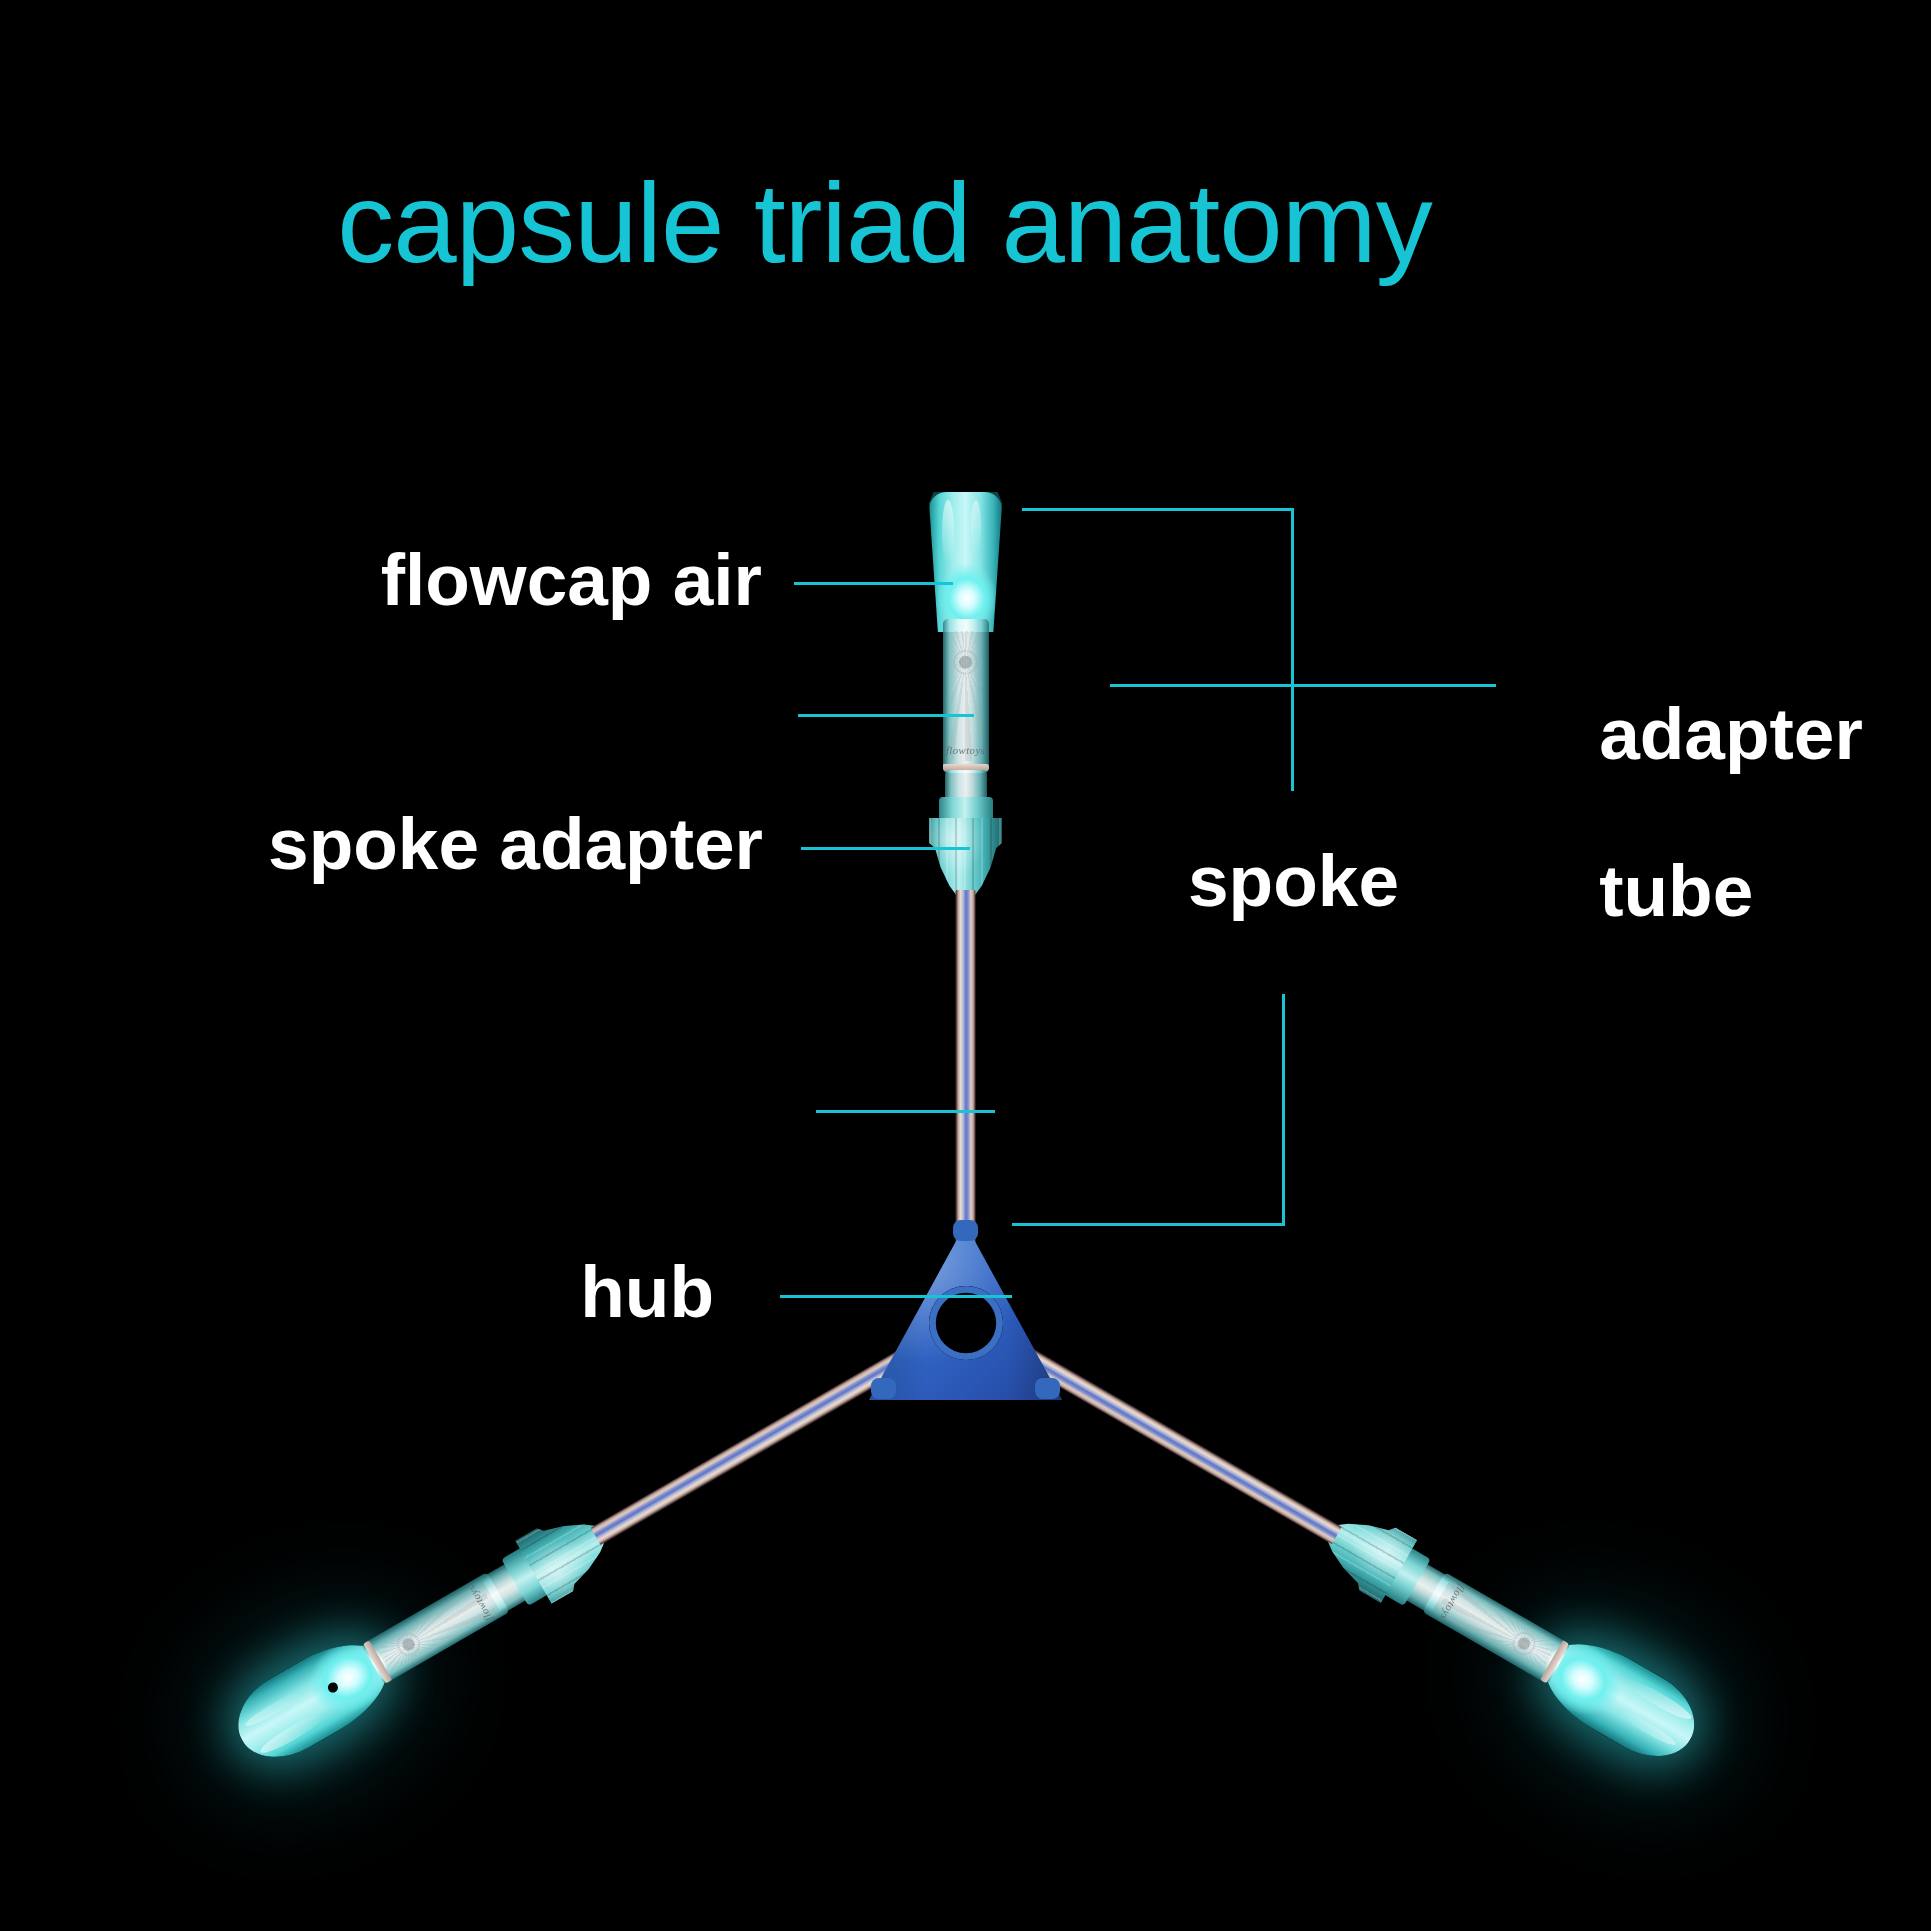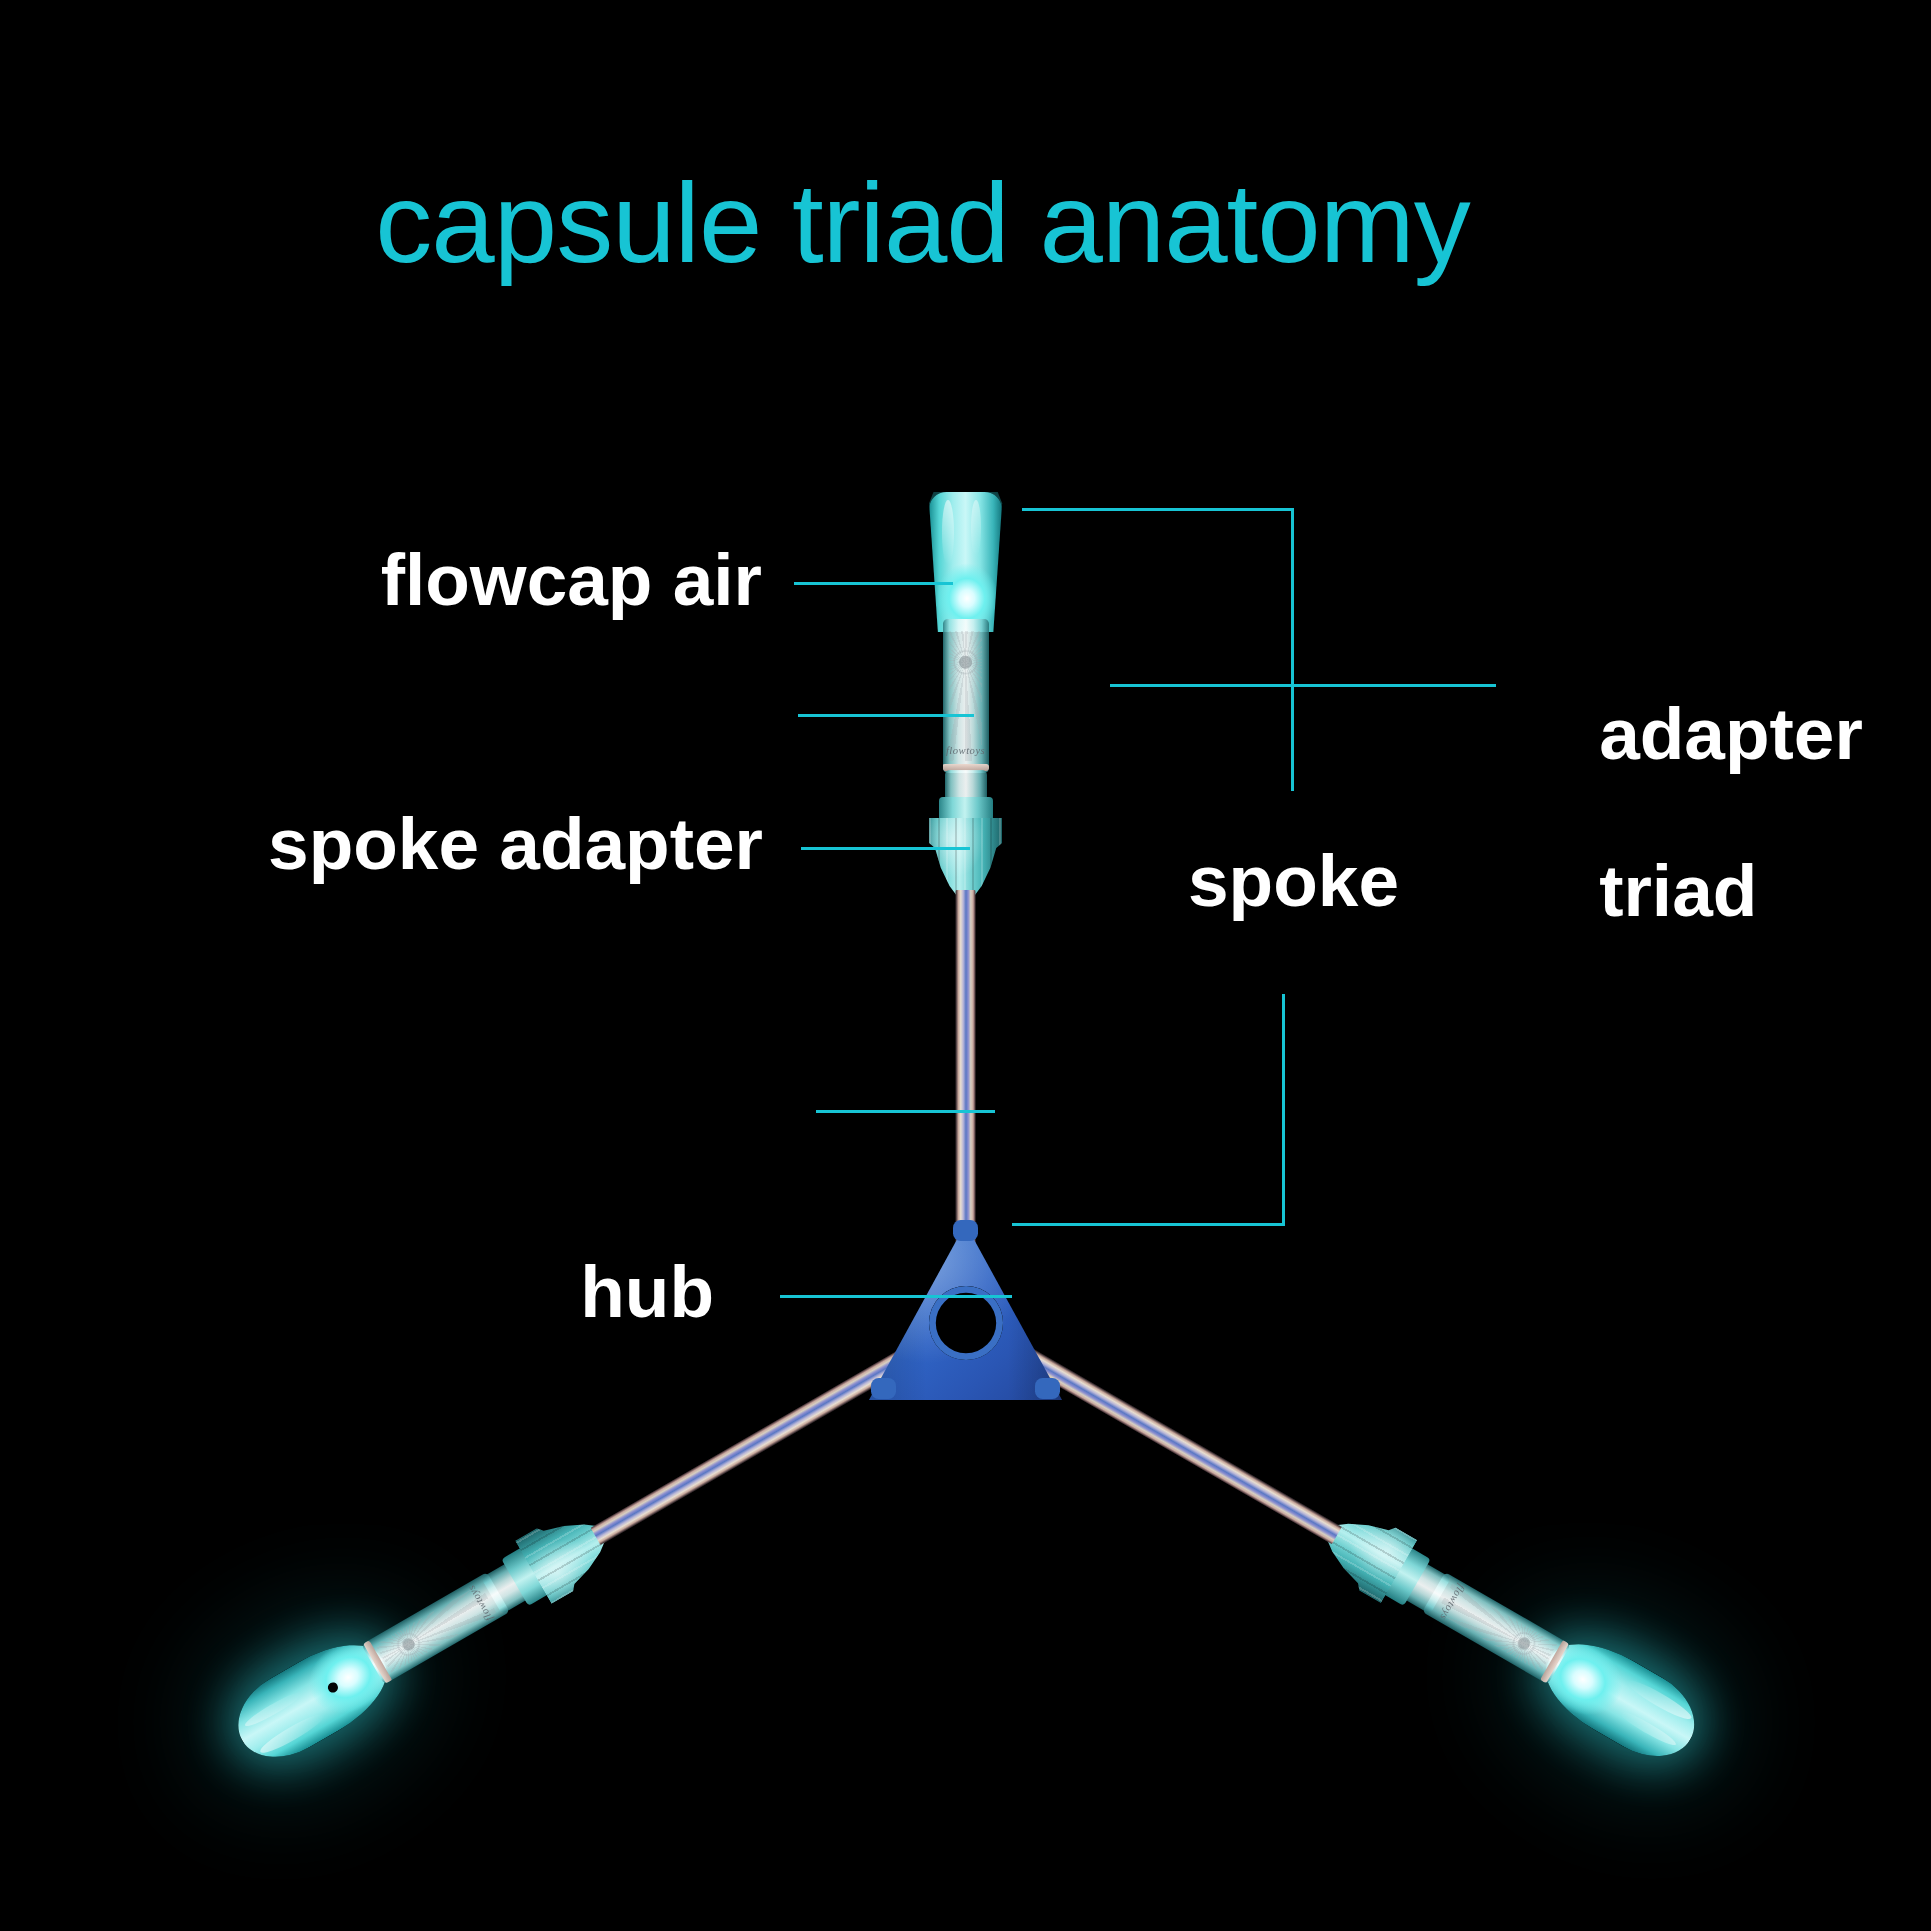--- a/index.html
+++ b/index.html
@@ -21,21 +21,20 @@
     position: absolute;
     left: 0;
     top: 166px;
     width: 1769px;
     text-align: center;
     font-size: 114px;
     letter-spacing: -1px;
     color: #17c4d4;
     font-weight: 400;
     line-height: 1;
-    padding-left: 38px;
   }
 
   
   .label {
     position: absolute;
     color: #ffffff;
     font-size: 73px;
     font-weight: 700;
     line-height: 1.08;
     white-space: pre;
@@ -386,21 +385,21 @@
   <div class="leader h" style="left:816px; top:1110px; width:179px;"></div>
 
   <div class="label right-align" style="left:154px; top:1253px; width:560px;">hub</div>
   <div class="leader h" style="left:780px; top:1295px; width:232px;"></div>
 
   <div class="leader h" style="left:1022px; top:508px; width:272px;"></div>
   <div class="leader v" style="left:1291px; top:508px; height:283px;"></div>
   <div class="leader h" style="left:1110px; top:684px; width:386px;"></div>
   <div class="label left-align" style="left:1518px; top:616px; width:406px;">
     <span>adapter</span><br>
-    <span>triad</span>
+    <span>tube</span>
   </div>
 
   <div class="leader v" style="left:1282px; top:994px; height:232px;"></div>
   <div class="leader h" style="left:1012px; top:1223px; width:273px;"></div>
   <div class="label left-align" style="left:1188px; top:842px; width:348px;">spoke</div>
 
 </div>
 
 
 </body></html>

